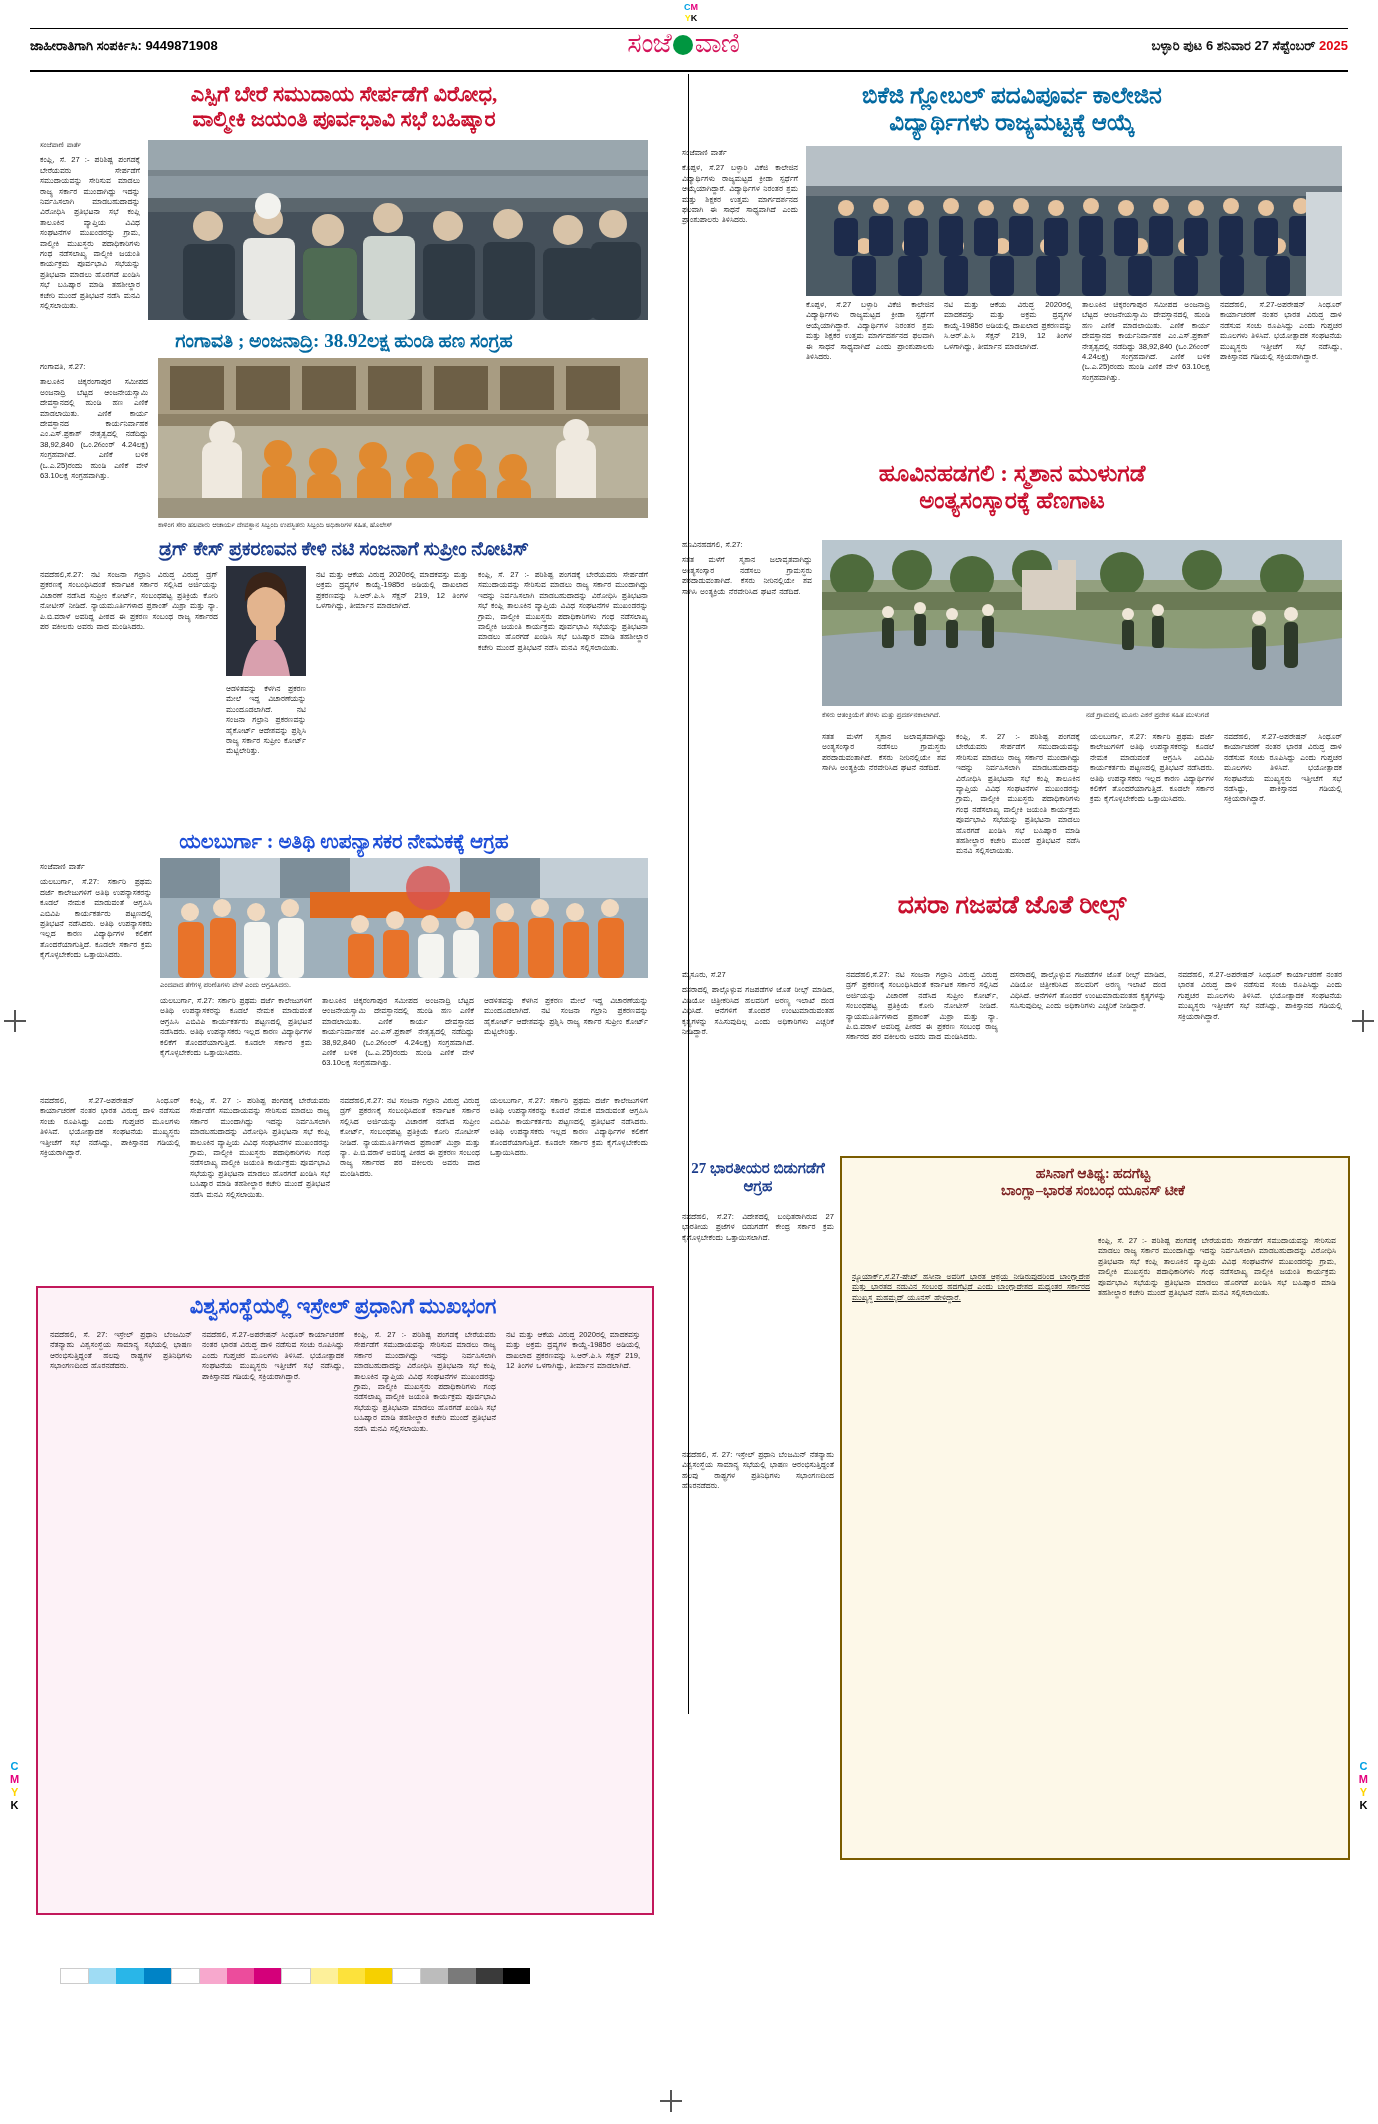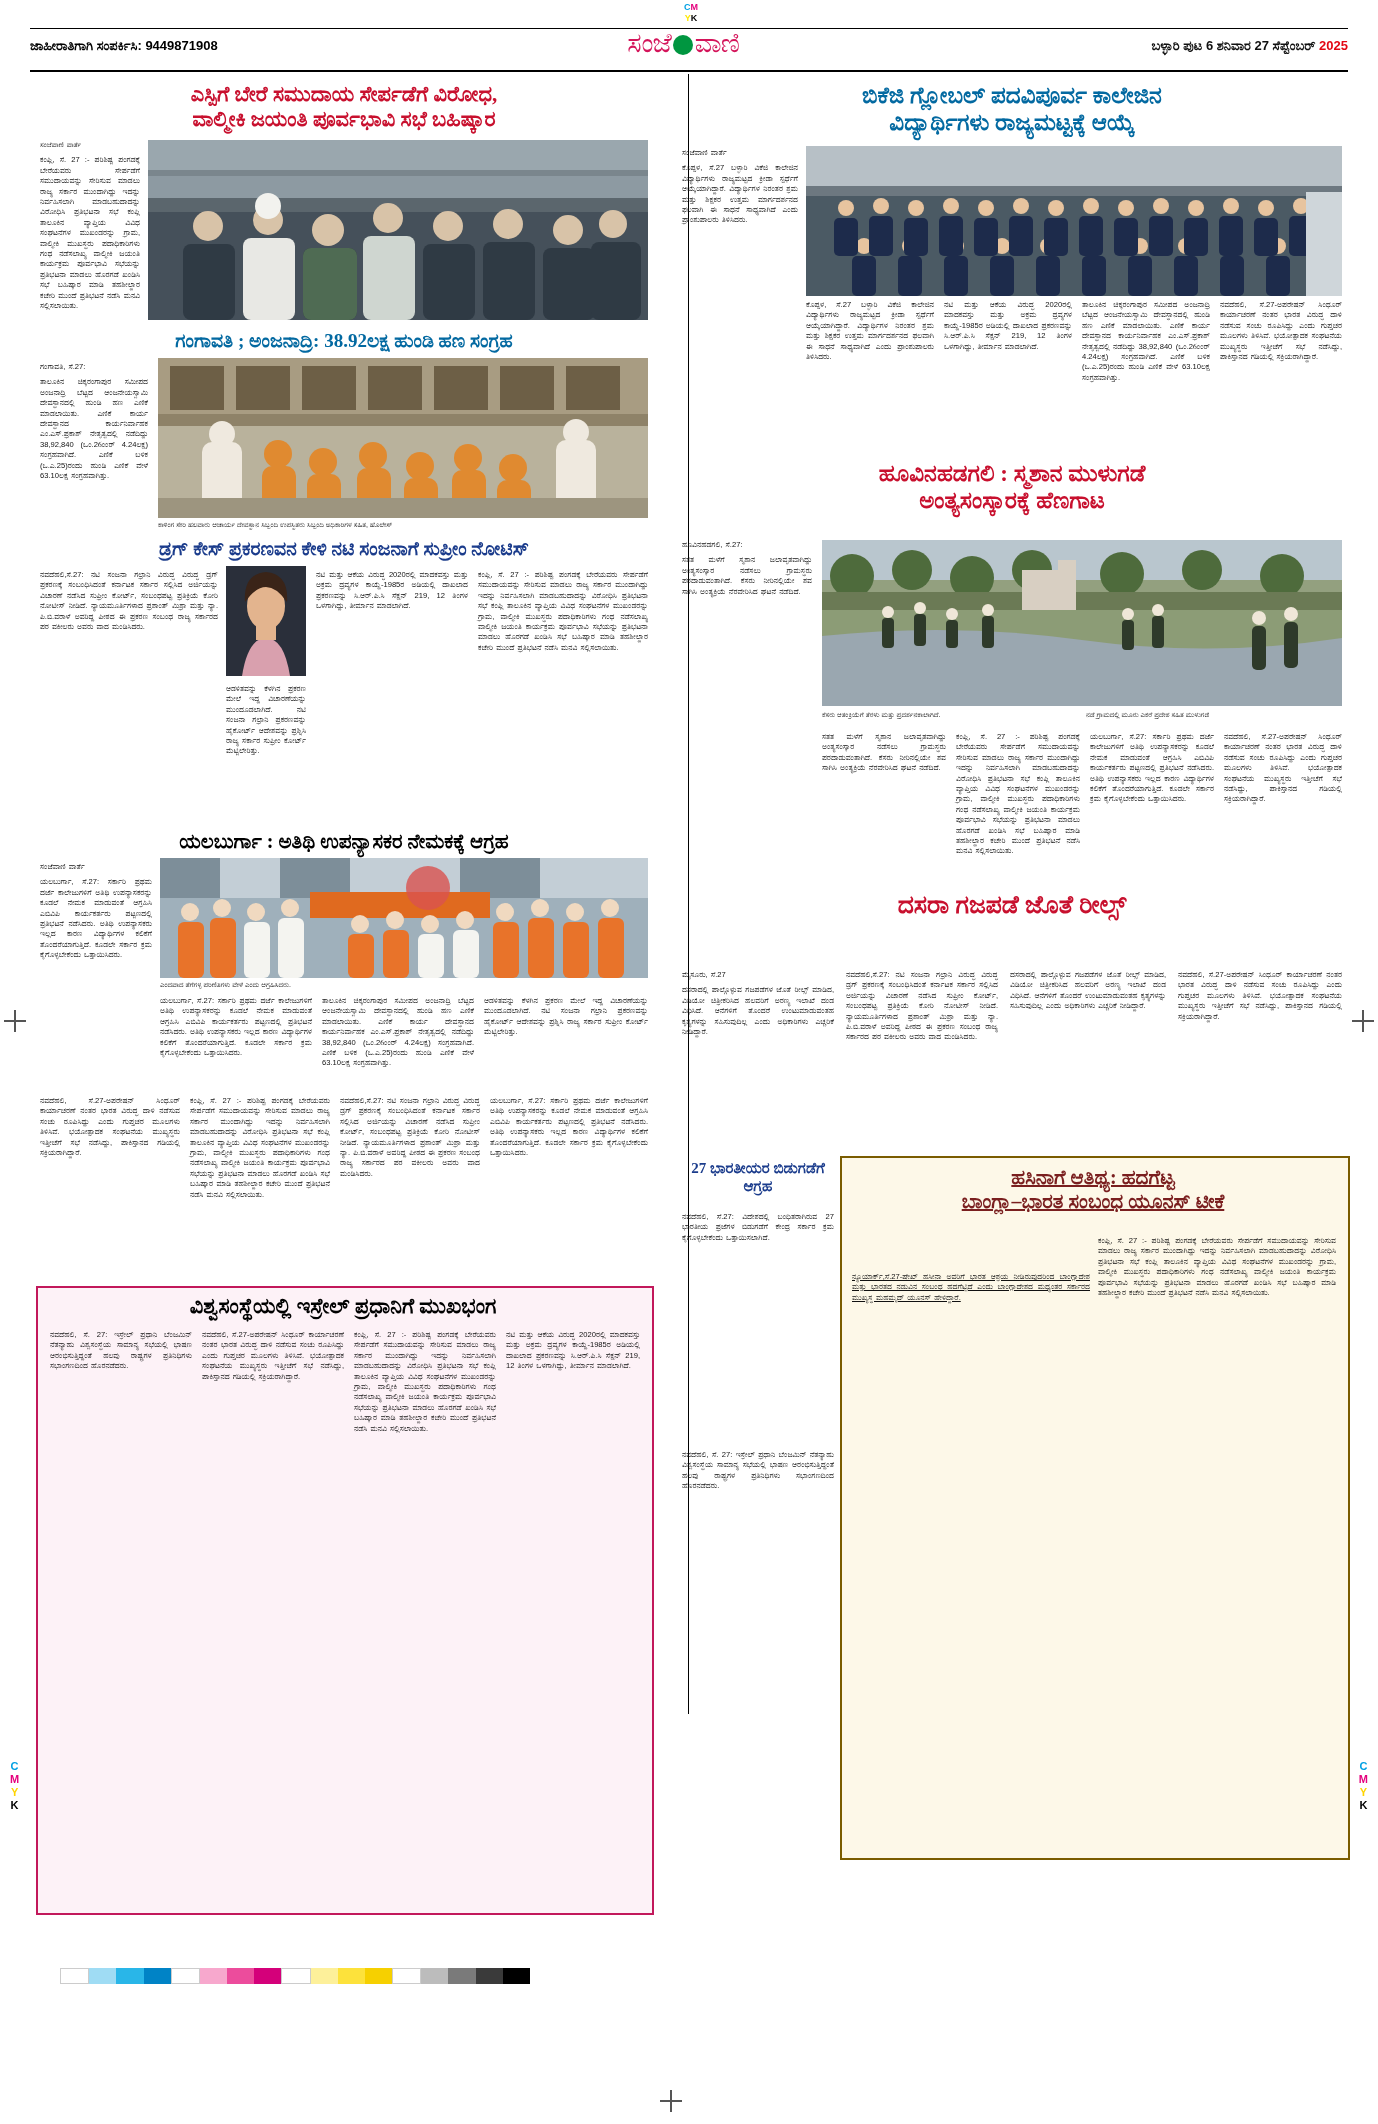--- a/index.html
+++ b/index.html
@@ -27,21 +27,21 @@
 
   
   .frame{position:absolute;left:30px;top:74px;width:1318px;height:1975px;}
   .vdiv{position:absolute;top:0;width:1px;background:#000;}
 
   
   .hl{font-family:"Liberation Serif",serif;font-weight:bold;text-align:center;line-height:1.18;}
   .hl.red{color:#c8102e;}
   .hl.green{color:#0369a1;}
   .hl.blue{color:#1b3c8c;}
-  .hl.magenta{color:#000000;}
+  .hl.magenta{color:#1d4ed8;}
 
   
   .txt{font-size:7.6px;line-height:10.4px;text-align:justify;color:#111;font-family:"Liberation Sans",sans-serif;word-spacing:1px;}
   .txt p{margin:0 0 5px 0;}
 
   .photo{background:#b9c3c9;overflow:hidden;position:relative;border:0;}
   .cap{font-size:7px;line-height:9px;color:#111;text-align:justify;}
 
   .box{position:absolute;border:2px solid #c2185b;}
   .box.pink{background:#fdf2f7;}
@@ -421,21 +421,21 @@
   <div class="abs txt" style="left:846px;top:970px;width:152px;height:180px;">ನವದೆಹಲಿ,ಸೆ.27: ನಟಿ ಸಂಜನಾ ಗಲ್ರಾನಿ ವಿರುದ್ಧ ವಿರುದ್ಧ ಡ್ರಗ್ ಪ್ರಕರಣಕ್ಕೆ ಸಂಬಂಧಿಸಿದಂತೆ ಕರ್ನಾಟಕ ಸರ್ಕಾರ ಸಲ್ಲಿಸಿದ ಅರ್ಜಿಯನ್ನು ವಿಚಾರಣೆ ನಡೆಸಿದ ಸುಪ್ರೀಂ ಕೋರ್ಟ್, ಸಂಬಂಧಪಟ್ಟ ಪ್ರತಿಕ್ರಿಯೆ ಕೋರಿ ನೋಟೀಸ್ ನೀಡಿದೆ. ನ್ಯಾಯಮೂರ್ತಿಗಳಾದ ಪ್ರಶಾಂತ್ ಮಿಶ್ರಾ ಮತ್ತು ನ್ಯಾ. ಪಿ.ಬಿ.ವರಾಳೆ ಅವರಿದ್ದ ಪೀಠದ ಈ ಪ್ರಕರಣ ಸಂಬಂಧ ರಾಜ್ಯ ಸರ್ಕಾರದ ಪರ ವಕೀಲರು ಅವರು ವಾದ ಮಂಡಿಸಿದರು.</div>
   <div class="abs txt" style="left:1010px;top:970px;width:156px;height:180px;">ದಸರಾದಲ್ಲಿ ಪಾಲ್ಗೊಳ್ಳುವ ಗಜಪಡೆಗಳ ಜೊತೆ ರೀಲ್ಸ್ ಮಾಡಿದ, ವಿಡಿಯೋ ಚಿತ್ರೀಕರಿಸಿದ ಹಲವರಿಗೆ ಅರಣ್ಯ ಇಲಾಖೆ ದಂಡ ವಿಧಿಸಿದೆ. ಆನೆಗಳಿಗೆ ತೊಂದರೆ ಉಂಟುಮಾಡುವಂತಹ ಕೃತ್ಯಗಳನ್ನು ಸಹಿಸುವುದಿಲ್ಲ ಎಂದು ಅಧಿಕಾರಿಗಳು ಎಚ್ಚರಿಕೆ ನೀಡಿದ್ದಾರೆ.</div>
   <div class="abs txt" style="left:1178px;top:970px;width:164px;height:180px;">ನವದೆಹಲಿ, ಸೆ.27-ಅಪರೇಷನ್ ಸಿಂಧೂರ್ ಕಾರ್ಯಾಚರಣೆ ನಂತರ ಭಾರತ ವಿರುದ್ಧ ದಾಳಿ ನಡೆಸುವ ಸಂಚು ರೂಪಿಸಿದ್ದು ಎಂದು ಗುಪ್ತಚರ ಮೂಲಗಳು ತಿಳಿಸಿವೆ. ಭಯೋತ್ಪಾದಕ ಸಂಘಟನೆಯ ಮುಖ್ಯಸ್ಥರು ಇತ್ತೀಚೆಗೆ ಸಭೆ ನಡೆಸಿದ್ದು, ಪಾಕಿಸ್ತಾನದ ಗಡಿಯಲ್ಲಿ ಸಕ್ರಿಯರಾಗಿದ್ದಾರೆ.</div>
 
   <div class="abs hl blue" style="left:682px;top:1160px;width:152px;font-size:15px;">
     <div>27 ಭಾರತೀಯರ ಬಿಡುಗಡೆಗೆ ಆಗ್ರಹ</div>
   </div>
   <div class="abs txt" style="left:682px;top:1212px;width:152px;height:230px;">ನವದೆಹಲಿ, ಸೆ.27: ವಿದೇಶದಲ್ಲಿ ಬಂಧಿತರಾಗಿರುವ 27 ಭಾರತೀಯ ಪ್ರಜೆಗಳ ಬಿಡುಗಡೆಗೆ ಕೇಂದ್ರ ಸರ್ಕಾರ ಕ್ರಮ ಕೈಗೊಳ್ಳಬೇಕೆಂದು ಒತ್ತಾಯಿಸಲಾಗಿದೆ.</div>
 
   <div class="box cream" style="left:840px;top:1156px;width:506px;height:700px;"></div>
-  <div class="abs hl" style="left:850px;top:1166px;width:486px;font-size:20px;color:#7a1f1f;text-decoration:underline;">
+  <div class="abs hl" style="left:850px;top:1166px;width:486px;font-size:14px;color:#7a1f1f;">
     <div>ಹಸಿನಾಗೆ ಆತಿಥ್ಯ: ಹದಗೆಟ್ಟ</div>
     <div>ಬಾಂಗ್ಲಾ–ಭಾರತ ಸಂಬಂಧ ಯೂನಸ್ ಟೀಕೆ</div>
   </div>
   <div class="abs txt" style="left:852px;top:1272px;width:238px;height:612px;text-decoration:underline;">ನ್ಯೂಯಾರ್ಕ್,ಸೆ.27-ಷೇಖ್ ಹಸೀನಾ ಅವರಿಗೆ ಭಾರತ ಆಶ್ರಯ ನೀಡಿರುವುದರಿಂದ ಬಾಂಗ್ಲಾದೇಶ ಮತ್ತು ಭಾರತದ ನಡುವಿನ ಸಂಬಂಧ ಹದಗೆಟ್ಟಿದೆ ಎಂದು ಬಾಂಗ್ಲಾದೇಶದ ಮಧ್ಯಂತರ ಸರ್ಕಾರದ ಮುಖ್ಯಸ್ಥ ಮಹಮ್ಮದ್ ಯೂನಸ್ ಹೇಳಿದ್ದಾರೆ.</div>
   <div class="abs txt" style="left:1098px;top:1236px;width:238px;height:612px;">ಕಂಪ್ಲಿ, ಸೆ. 27 :- ಪರಿಶಿಷ್ಟ ಪಂಗಡಕ್ಕೆ ಬೇರೆಯವರು ಸೇರ್ಪಡೆಗೆ ಸಮುದಾಯವನ್ನು ಸೇರಿಸುವ ಮಾಡಲು ರಾಜ್ಯ ಸರ್ಕಾರ ಮುಂದಾಗಿದ್ದು ಇದನ್ನು ನಿರ್ವಹಿಸಲಾಗಿ ಮಾಡಬಹುದಾದನ್ನು ವಿರೋಧಿಸಿ ಪ್ರತಿಭಟನಾ ಸಭೆ ಕಂಪ್ಲಿ ತಾಲೂಕಿನ ವ್ಯಾಪ್ತಿಯ ವಿವಿಧ ಸಂಘಟನೆಗಳ ಮುಖಂಡರನ್ನು ಗ್ರಾಮ, ವಾಲ್ಮೀಕಿ ಮುಖಸ್ಥರು ಪದಾಧಿಕಾರಿಗಳು ಗಂಧ ನಡೆಸಲಾಖ್ಯ ವಾಲ್ಮೀಕಿ ಜಯಂತಿ ಕಾರ್ಯಕ್ರಮ ಪೂರ್ವಭಾವಿ ಸಭೆಯನ್ನು ಪ್ರತಿಭಟನಾ ಮಾಡಲು ಹೊರಗಡೆ ಖಂಡಿಸಿ ಸಭೆ ಬಹಿಷ್ಕಾರ ಮಾಡಿ ತಹಶೀಲ್ದಾರ ಕಚೇರಿ ಮುಂದೆ ಪ್ರತಿಭಟನೆ ನಡೆಸಿ ಮನವಿ ಸಲ್ಲಿಸಲಾಯಿತು.</div>
 
   <div class="abs txt" style="left:682px;top:1450px;width:152px;height:400px;">ನವದೆಹಲಿ, ಸೆ. 27: ಇಸ್ರೇಲ್ ಪ್ರಧಾನಿ ಬೆಂಜಮಿನ್ ನೆತನ್ಯಾಹು ವಿಶ್ವಸಂಸ್ಥೆಯ ಸಾಮಾನ್ಯ ಸಭೆಯಲ್ಲಿ ಭಾಷಣ ಆರಂಭಿಸುತ್ತಿದ್ದಂತೆ ಹಲವು ರಾಷ್ಟ್ರಗಳ ಪ್ರತಿನಿಧಿಗಳು ಸಭಾಂಗಣದಿಂದ ಹೊರನಡೆದರು.</div>
 
   <div class="abs" style="left:60px;top:1968px;width:470px;height:16px;display:flex;">
     <div style="flex:1;background:#ffffff;border:1px solid #ccc"></div>

